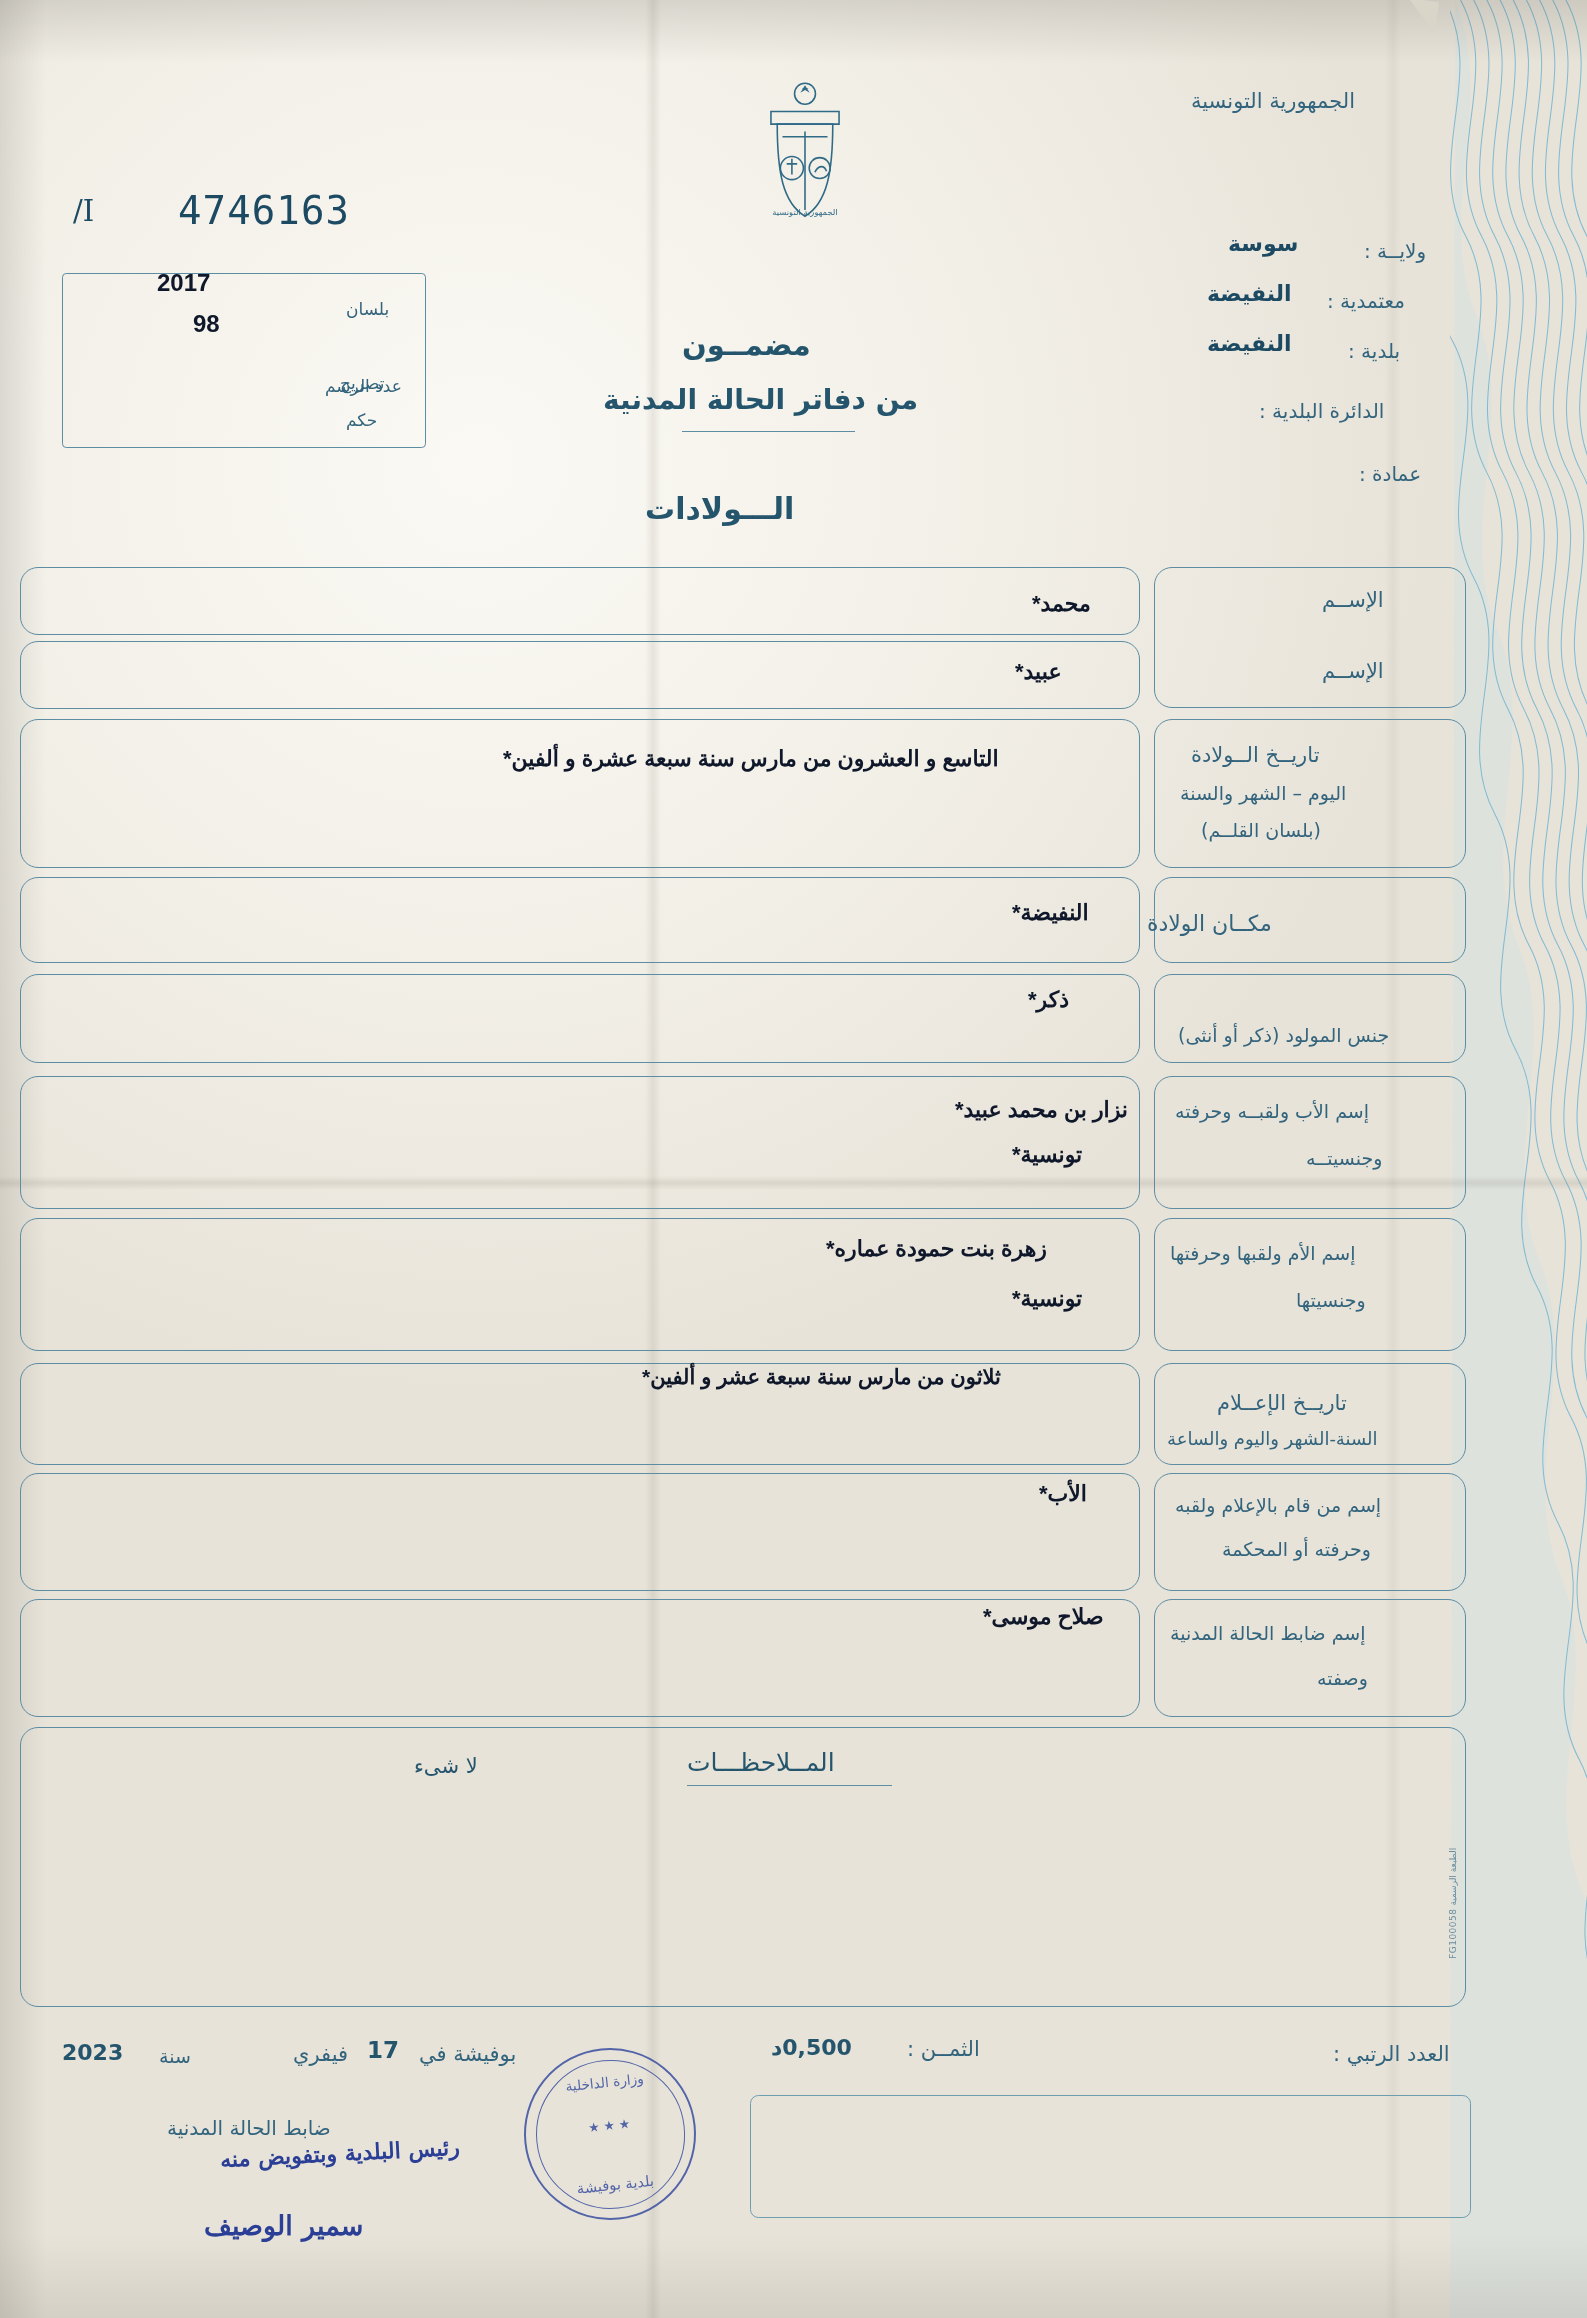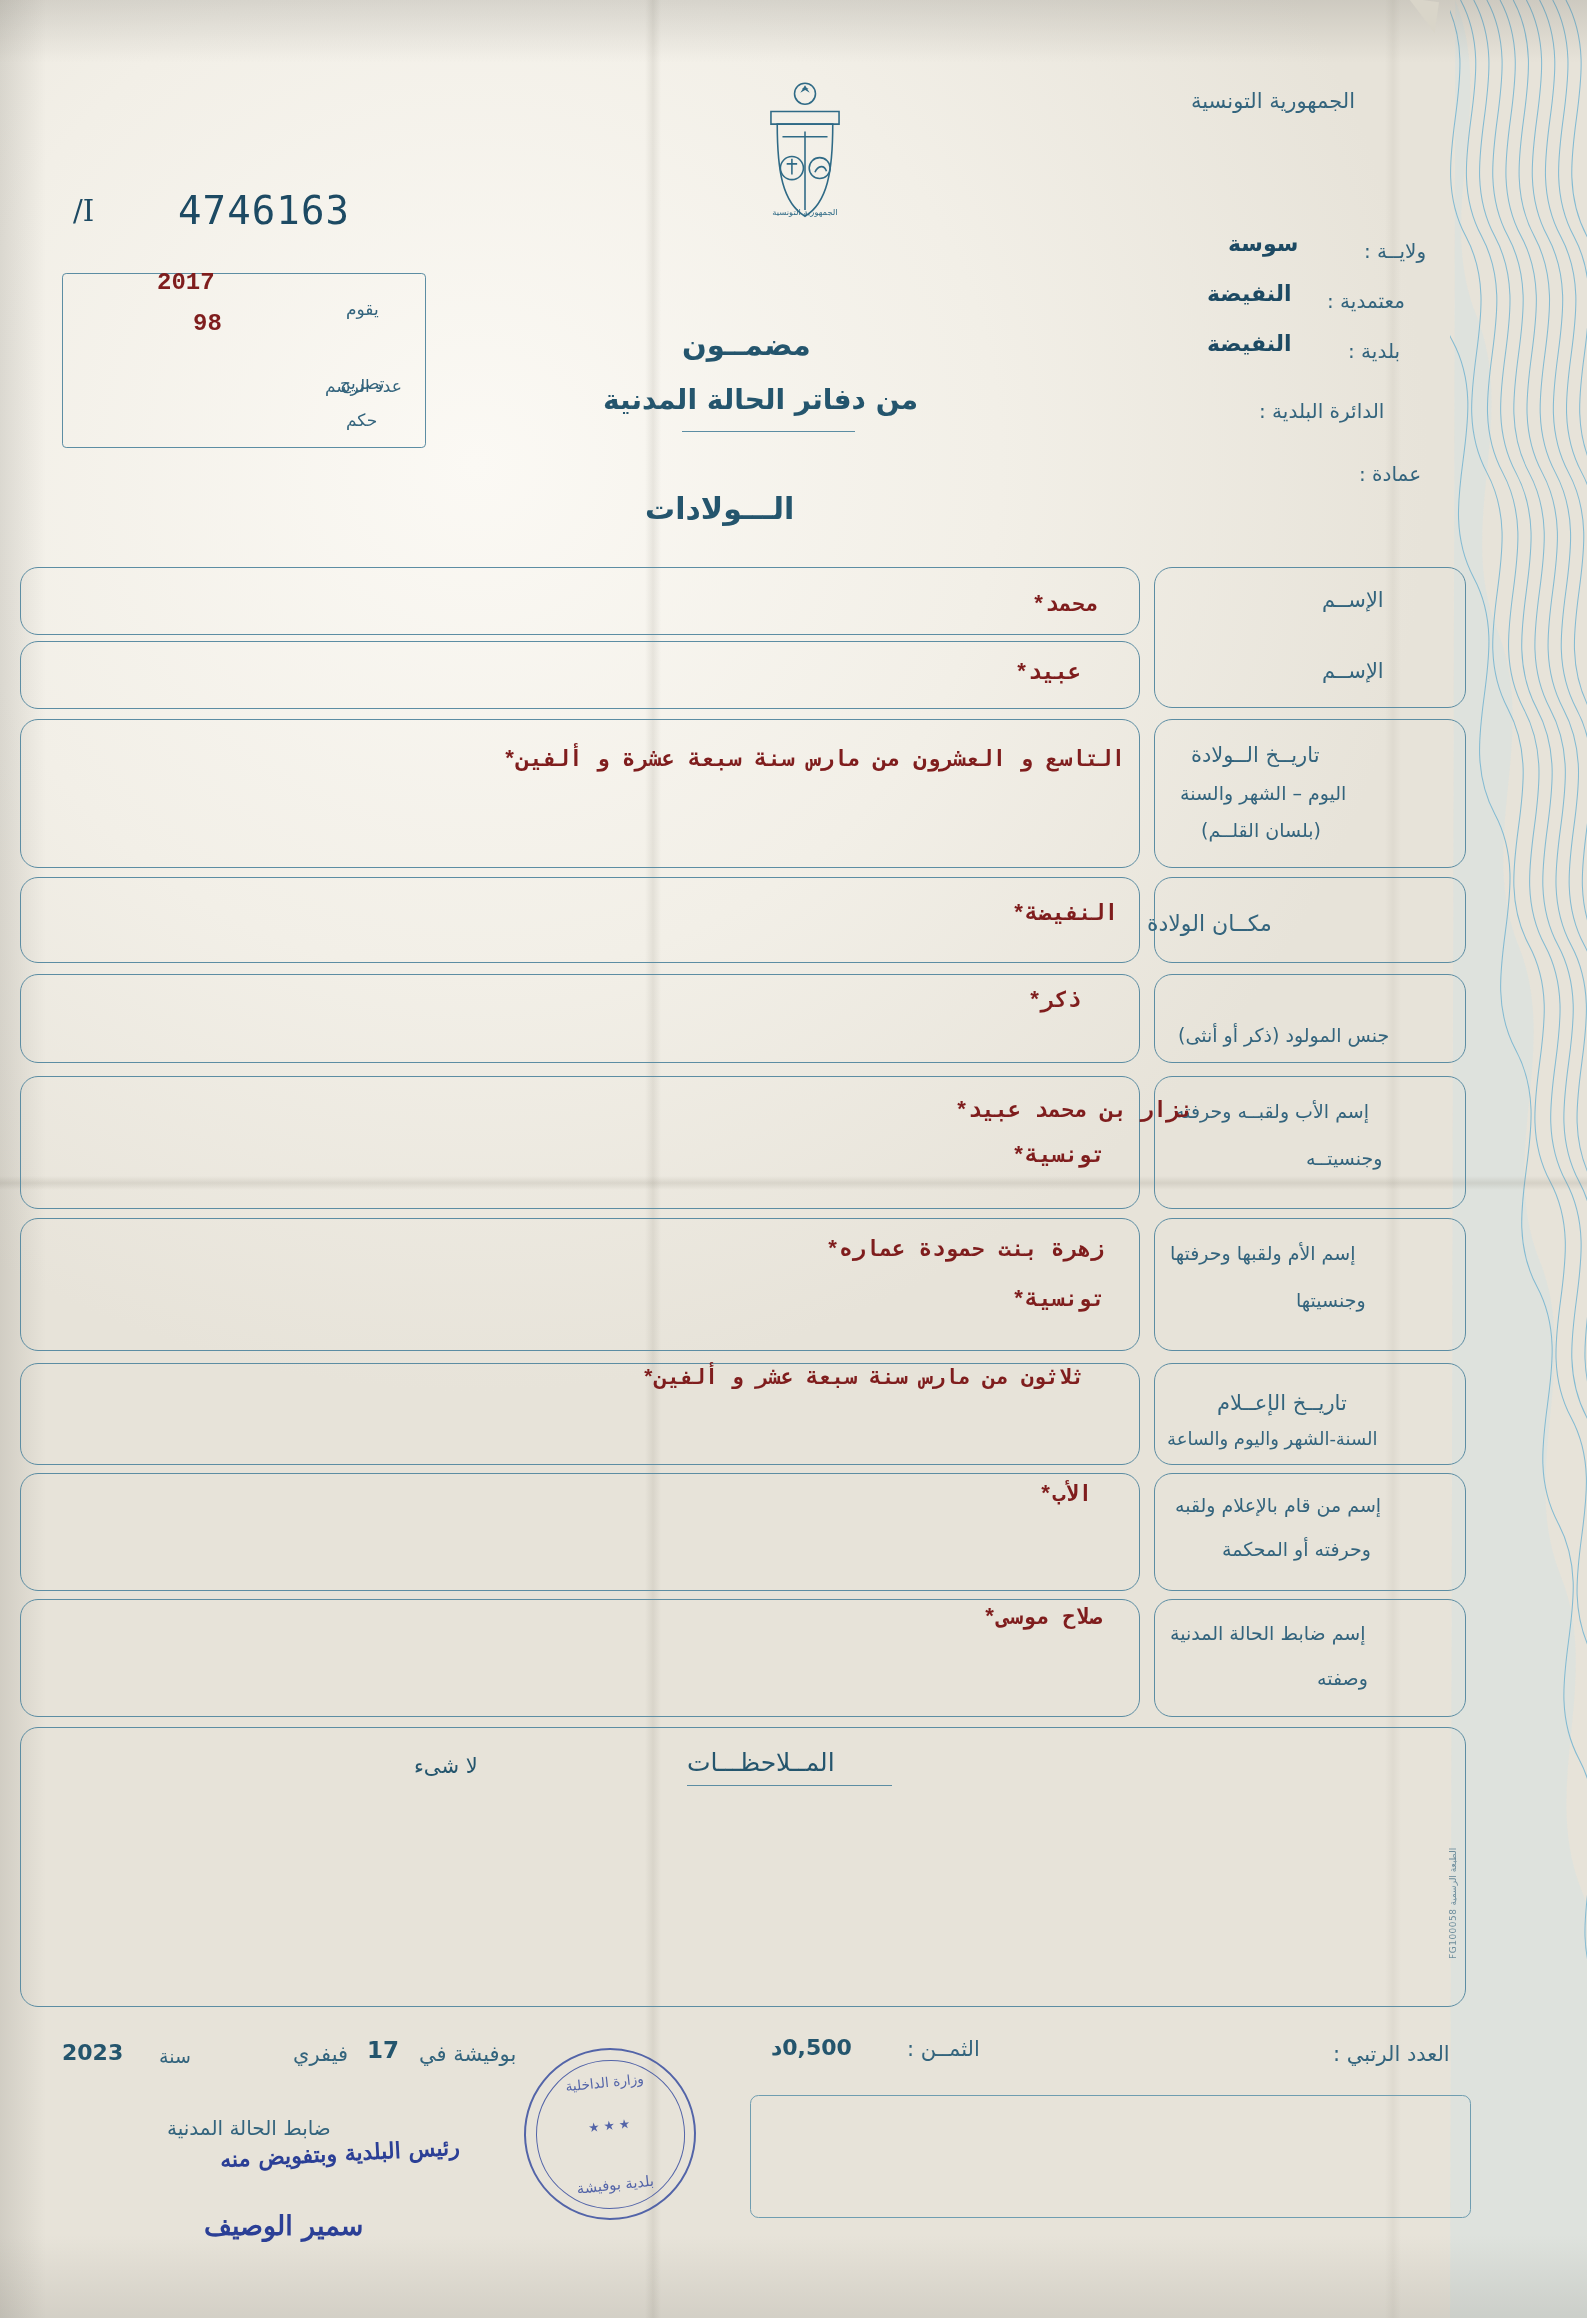--- a/index.html
+++ b/index.html
@@ -72,22 +72,22 @@
   .t {
     position: absolute;
     color: #2f5f77;
     font-family: "DejaVu Sans", sans-serif;
     white-space: nowrap;
   }
   .blue   { color: #33647d; }
   .dblue  { color: #24556d; }
   .ink    { color: #1d4a63; }
   .hand {
-    font-family: Liberation Mono, monospace;
-    color: #7f1d1d;
+    font-family: Liberation Sans, sans-serif;
+    color: #0f172a;
     font-weight: bold;
   }
 
   
   .box {
     position: absolute;
     border: 1.6px solid #5c8da3;
     border-radius: 18px;
     background: transparent;
   }
@@ -197,21 +197,21 @@
       <text x="105" y="260" font-size="16" text-anchor="middle" fill="#2f6a86" font-family="DejaVu Sans">الجمهورية التونسية</text>
     </svg>
   </div>
 
   <div class="t ink" style="top:194px; left:74px; font-size:29px; font-family:'DejaVu Serif',serif;">I/</div>
   <div class="t ink" style="top:188px; left:179px; font-size:39px; font-family:'DejaVu Sans Mono',monospace; letter-spacing:1.1px;">4746163</div>
 
   <div class="box thin" style="top:273px; left:63px; width:362px; height:173px; border-radius:4.2px;"></div>
   <div class="t hand" style="top:269px; left:158px; font-size:24px;">2017</div>
   <div class="t hand" style="top:310px; left:194px; font-size:24px;">98</div>
-  <div class="t blue" style="top:299px; left:347px; font-size:17px;">يقوم</div>
+  <div class="t blue" style="top:299px; left:347px; font-size:17px;">بلسان</div>
   <div class="t blue" style="top:331px; left:326px; font-size:17px;margin-top:45px;">عدد الرسم</div>
   <div class="t blue" style="top:373px; left:341px; font-size:17px;">تصريح</div>
   <div class="t blue" style="top:410px; left:347px; font-size:17px;">حكم</div>
 
   <div class="t dblue" style="top:328px; left:683px; font-size:29px; font-weight:bold; letter-spacing:3.2px;text-align:center;">مضمــون</div>
   <div class="t dblue" style="top:383px; left:604px; font-size:28px; font-weight:bold;">من دفاتر الحالة المدنية</div>
   <div class="bar" style="top:431px; left:683px; width:173px; height:1.1px;"></div>
   <div class="t dblue" style="top:491px; left:646px; font-size:30px; font-weight:bold; letter-spacing:5.3px;">الـــولادات</div>
 
   <div class="t blue" style="top:239px; left:1365px; font-size:20px;">ولايــة :</div>

